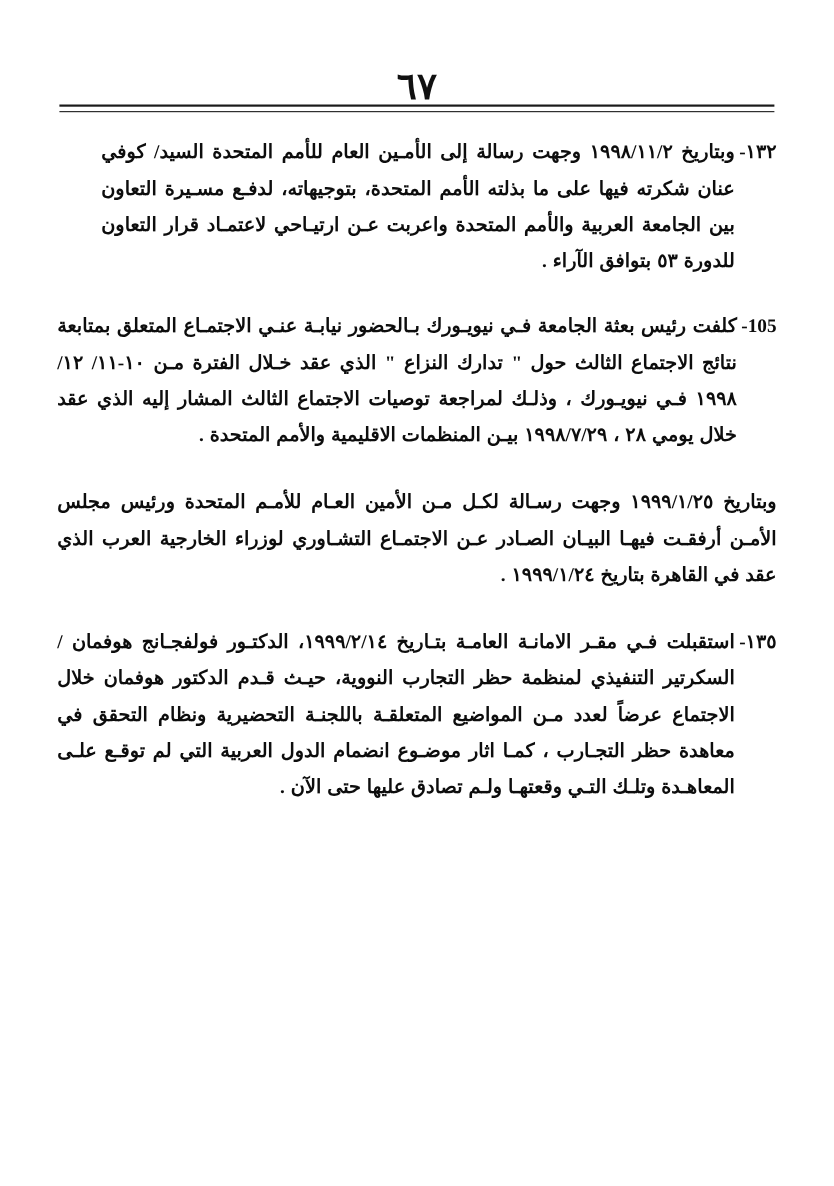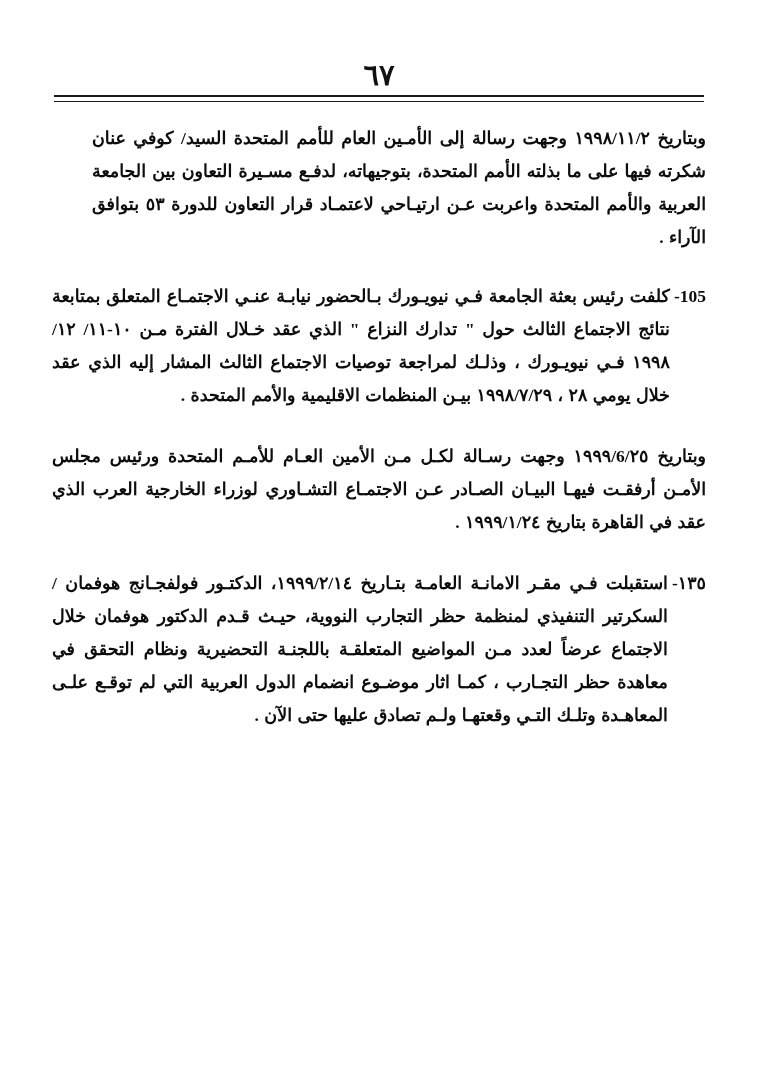--- a/index.html
+++ b/index.html
@@ -22,21 +22,21 @@
     padding: 0;
   }
 
   
   .page-number {
     position: absolute;
     top: 58px;
     left: 0;
     right: 0;
     text-align: center;
-    font-size: 29px;
+    font-size: 34px;
     font-weight: 700;
     letter-spacing: 1px;
     font-family: "DejaVu Serif", "Liberation Serif", serif;
     color: #111;
   }
 
   .header-rule {
     position: absolute;
     top: 95px;
     left: 54px;
@@ -122,30 +122,31 @@
 <body>
 
 <div class="page">
 
   <div class="page-number">٦٧</div>
   <div class="header-rule"></div>
 
   <div class="content">
 
     <div class="para p132">
+      <div class="para-num">١٣٢-</div>
       <div class="para-text">وبتاريخ ١٩٩٨/١١/٢ وجهت رسالة إلى الأمـين العام للأمم المتحدة السيد/ كوفي عنان شكرته فيها على ما بذلته الأمم المتحدة، بتوجيهاته، لدفـع مسـيرة التعاون بين الجامعة العربية والأمم المتحدة واعربت عـن ارتيـاحي لاعتمـاد قرار التعاون للدورة ٥٣ بتوافق الآراء .</div>
     </div>
 
     <div class="para p133">
       <div class="para-num">105-</div>
       <div class="para-text">كلفت رئيس بعثة الجامعة فـي نيويـورك بـالحضور نيابـة عنـي الاجتمـاع المتعلق بمتابعة نتائج الاجتماع الثالث حول " تدارك النزاع " الذي عقد خـلال الفترة مـن ١٠-١١/ ١٢/ ١٩٩٨ فـي نيويـورك ، وذلـك لمراجعة توصيات الاجتماع الثالث المشار إليه الذي عقد خلال يومي ٢٨ ، ١٩٩٨/٧/٢٩  بيـن المنظمات الاقليمية والأمم المتحدة .</div>
     </div>
 
     <div class="para p134">
-      <div class="para-text">وبتاريخ ١٩٩٩/6/٢٥ وجهت رسـالة لكـل مـن الأمين العـام للأمـم المتحدة ورئيس مجلس  الأمـن أرفقـت فيهـا البيـان الصـادر عـن الاجتمـاع التشـاوري لوزراء الخارجية العرب  الذي عقد في القاهرة بتاريخ ١٩٩٩/١/٢٤ .</div>
+      <div class="para-text">وبتاريخ ١٩٩٩/١/٢٥ وجهت رسـالة لكـل مـن الأمين العـام للأمـم المتحدة ورئيس مجلس  الأمـن أرفقـت فيهـا البيـان الصـادر عـن الاجتمـاع التشـاوري لوزراء الخارجية العرب  الذي عقد في القاهرة بتاريخ ١٩٩٩/١/٢٤ .</div>
     </div>
 
     <div class="para p135">
       <div class="para-num">١٣٥-</div>
       <div class="para-text">استقبلت فـي مقـر الامانـة العامـة بتـاريخ ١٩٩٩/٢/١٤، الدكتـور فولفجـانج هوفمان / السكرتير التنفيذي لمنظمة حظر التجارب النووية، حيـث قـدم الدكتور هوفمان خلال الاجتماع عرضاً لعدد مـن المواضيع المتعلقـة باللجنـة التحضيرية ونظام التحقق  في معاهدة حظر التجـارب ، كمـا اثار موضـوع انضمام الدول العربية التي لم  توقـع علـى المعاهـدة  وتلـك التـي وقعتهـا ولـم تصادق عليها حتى الآن .</div>
     </div>
 
   </div>
 
 

